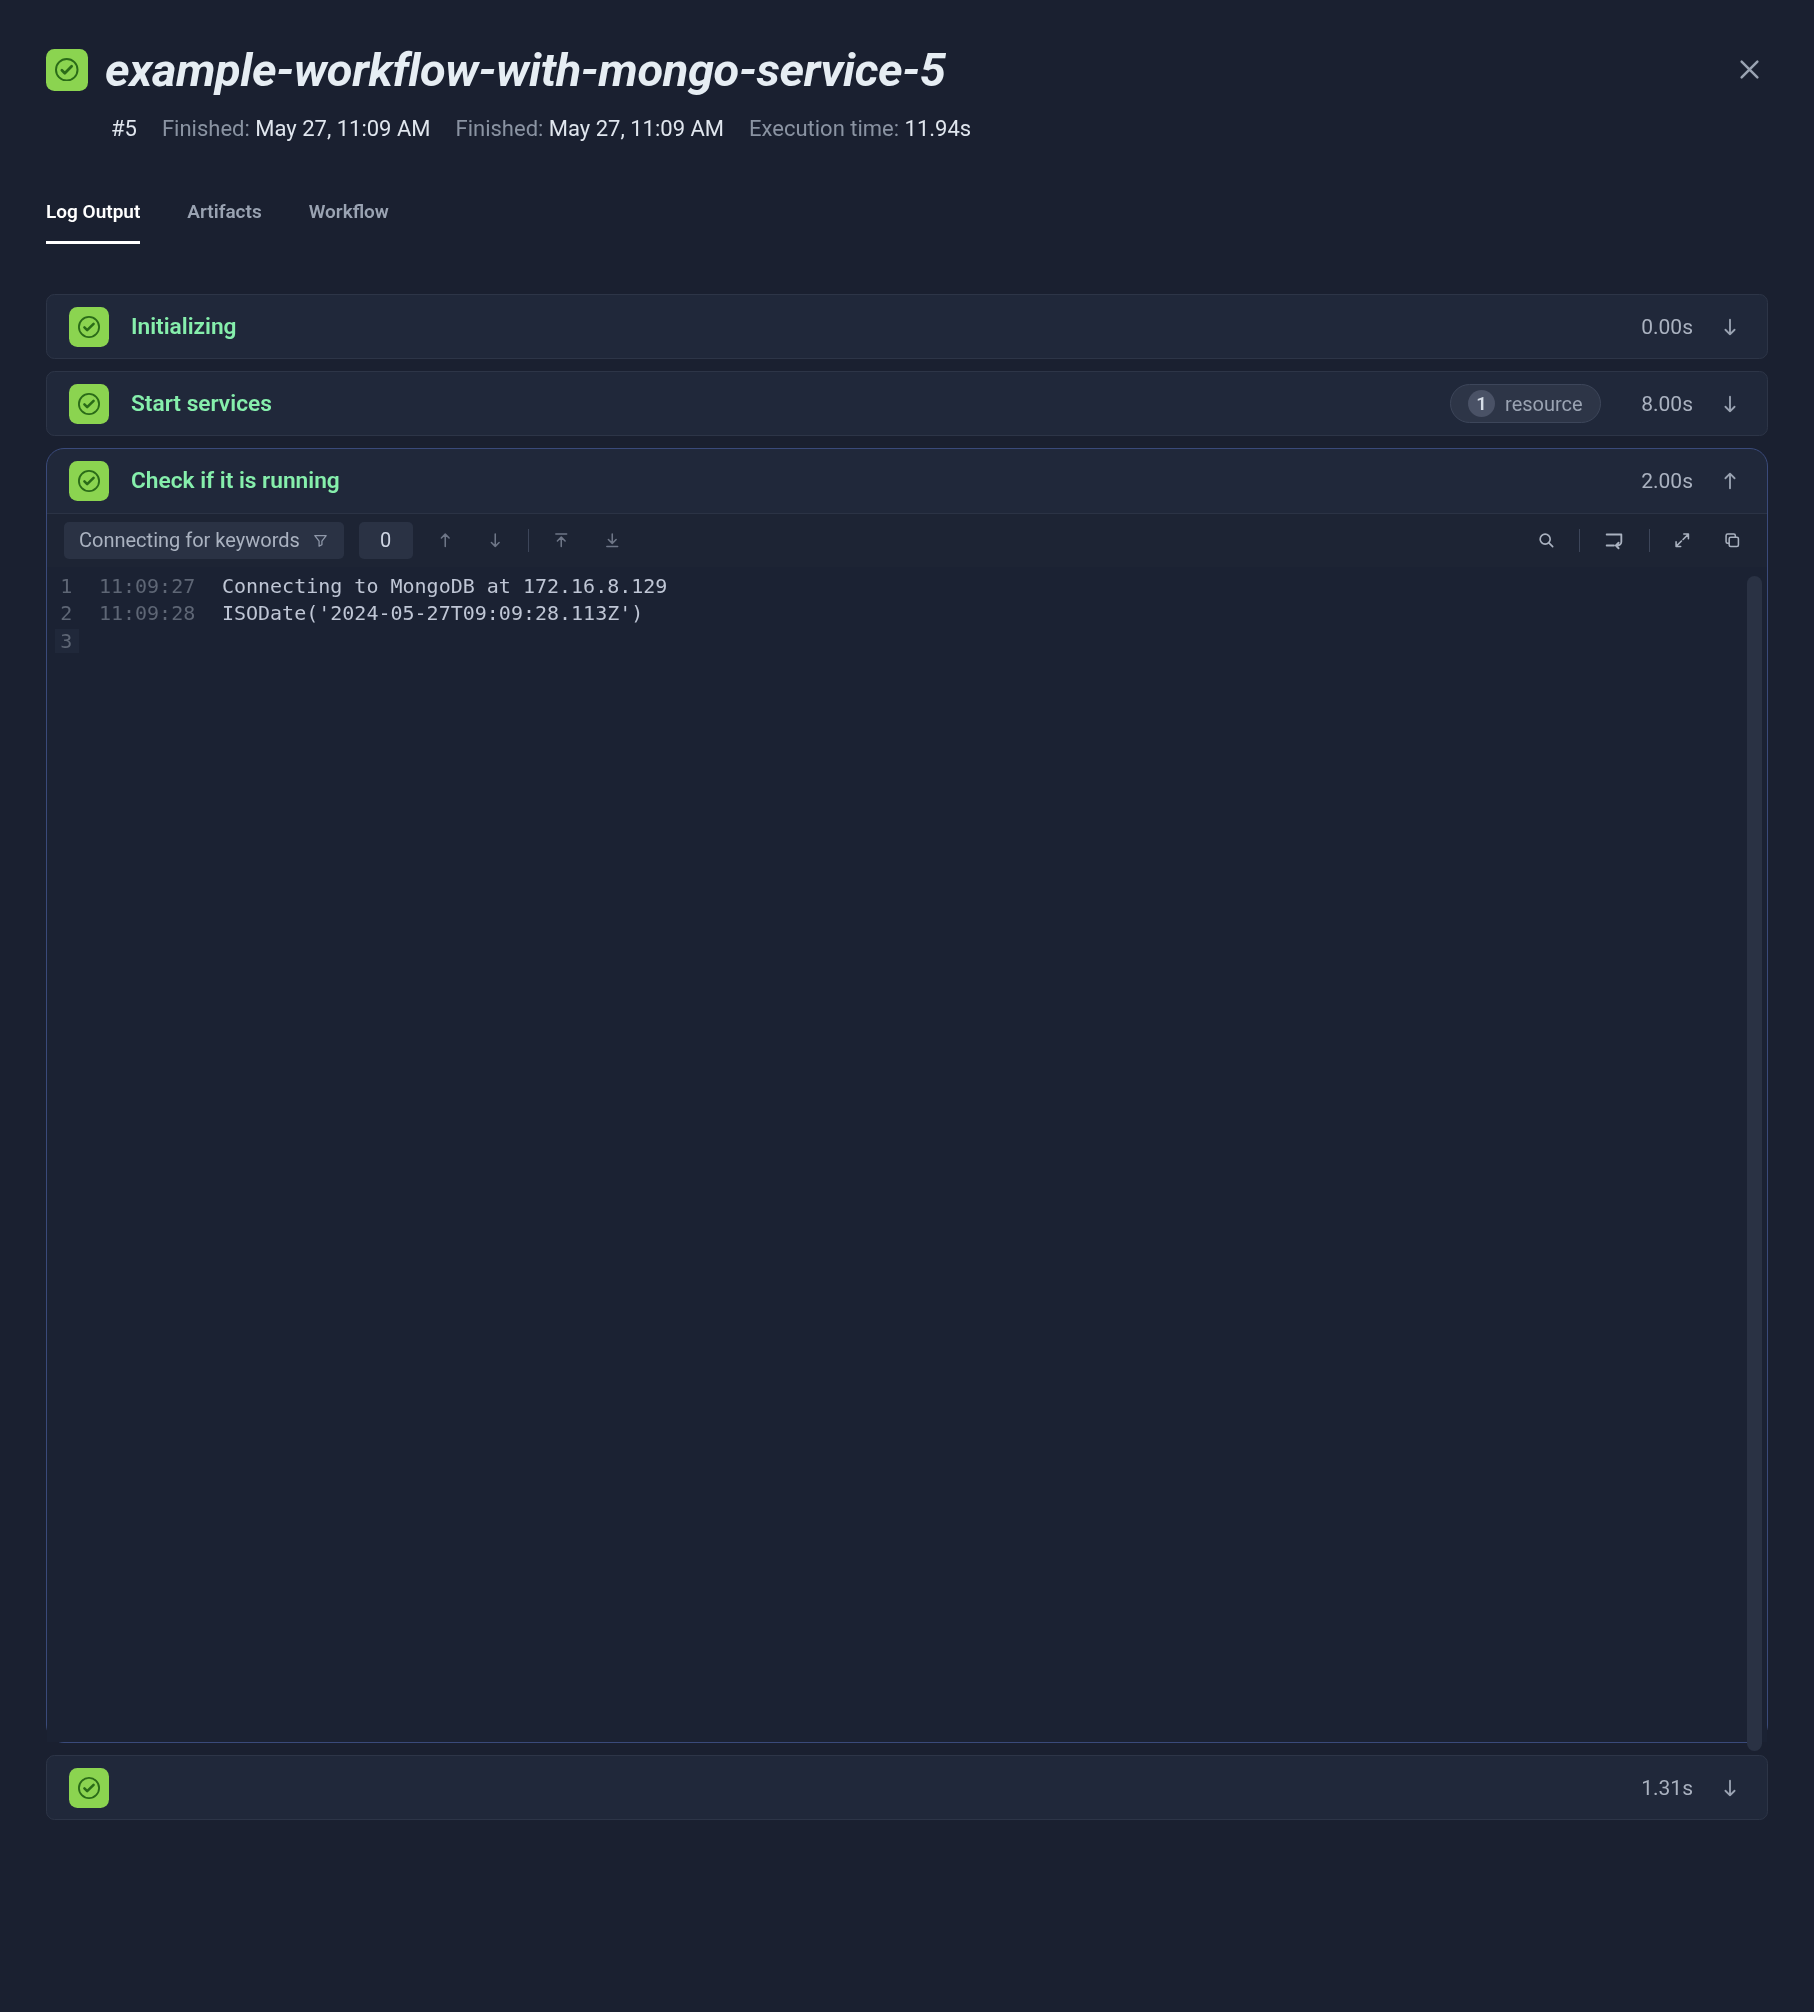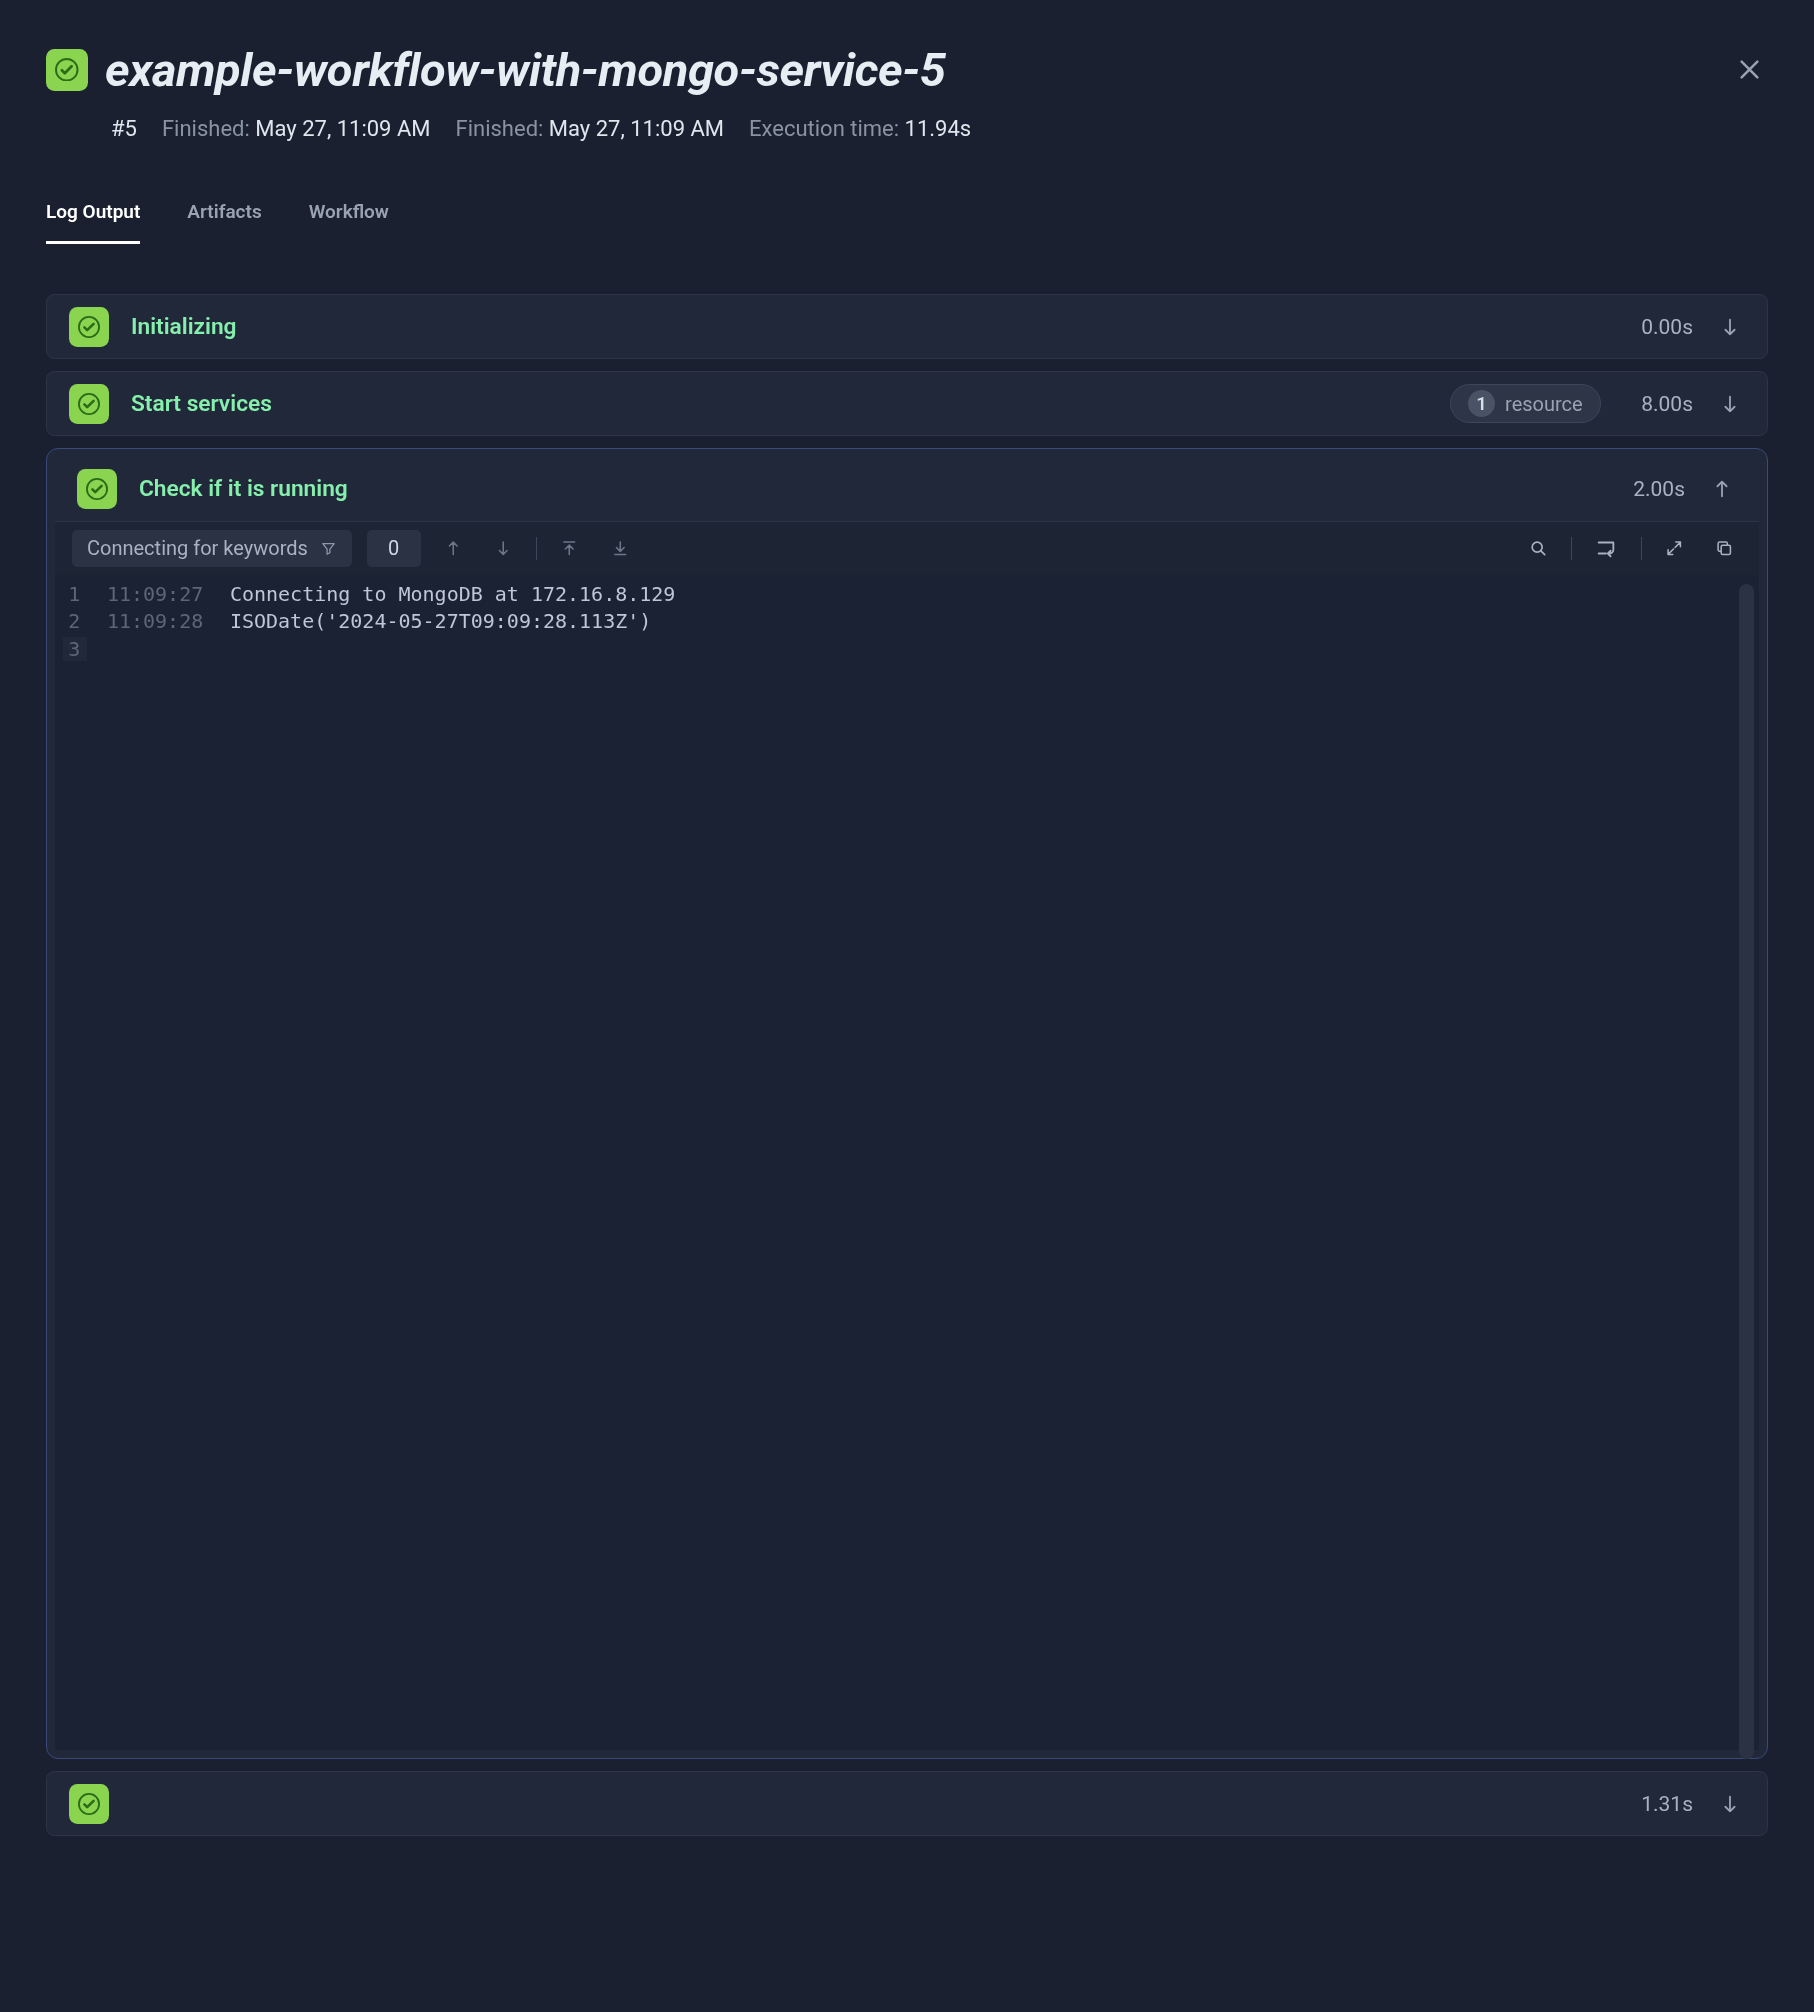--- a/index.html
+++ b/index.html
@@ -45,22 +45,22 @@
   .tab { font-size:19px; color:#9aa3b2; padding-bottom:18.5px; cursor:pointer; font-weight:600;}
   .tab.active { color:#fff; border-bottom: 3.4px solid #fff; }
 
   
   .steps { margin-top: 50px; display:flex; flex-direction:column; gap:11.7px;}
   .step {
     background:#20283a; border:0.8px solid #2d3547; border-radius:8.4px;
     display:flex; align-items:center; padding:11.7px 22px; gap:22px;
   }
   .step.open {
-    border:1.7px solid #3a4a7a; border-radius:12px;
-    flex-direction:column; align-items:stretch; padding:8px; gap:0;
+    border:1.7px solid #3a4a7a; border-radius:18px;
+    flex-direction:column; align-items:stretch; padding:0; gap:0;
   }
   .step-header {
     display:flex; align-items:center; gap:22px; padding:11.7px 22px;
   }
   .step-title { font-size:22.7px; font-weight:600; color:#86efac; flex:1;}
   .pill {
     background:#2d3547; border:0.8px solid #3d465a; border-radius:838px;
     padding:5px 17px; font-size:20px; color:#9aa3b2; display:flex; align-items:center; gap:10px;
   }
   .pill .num {

